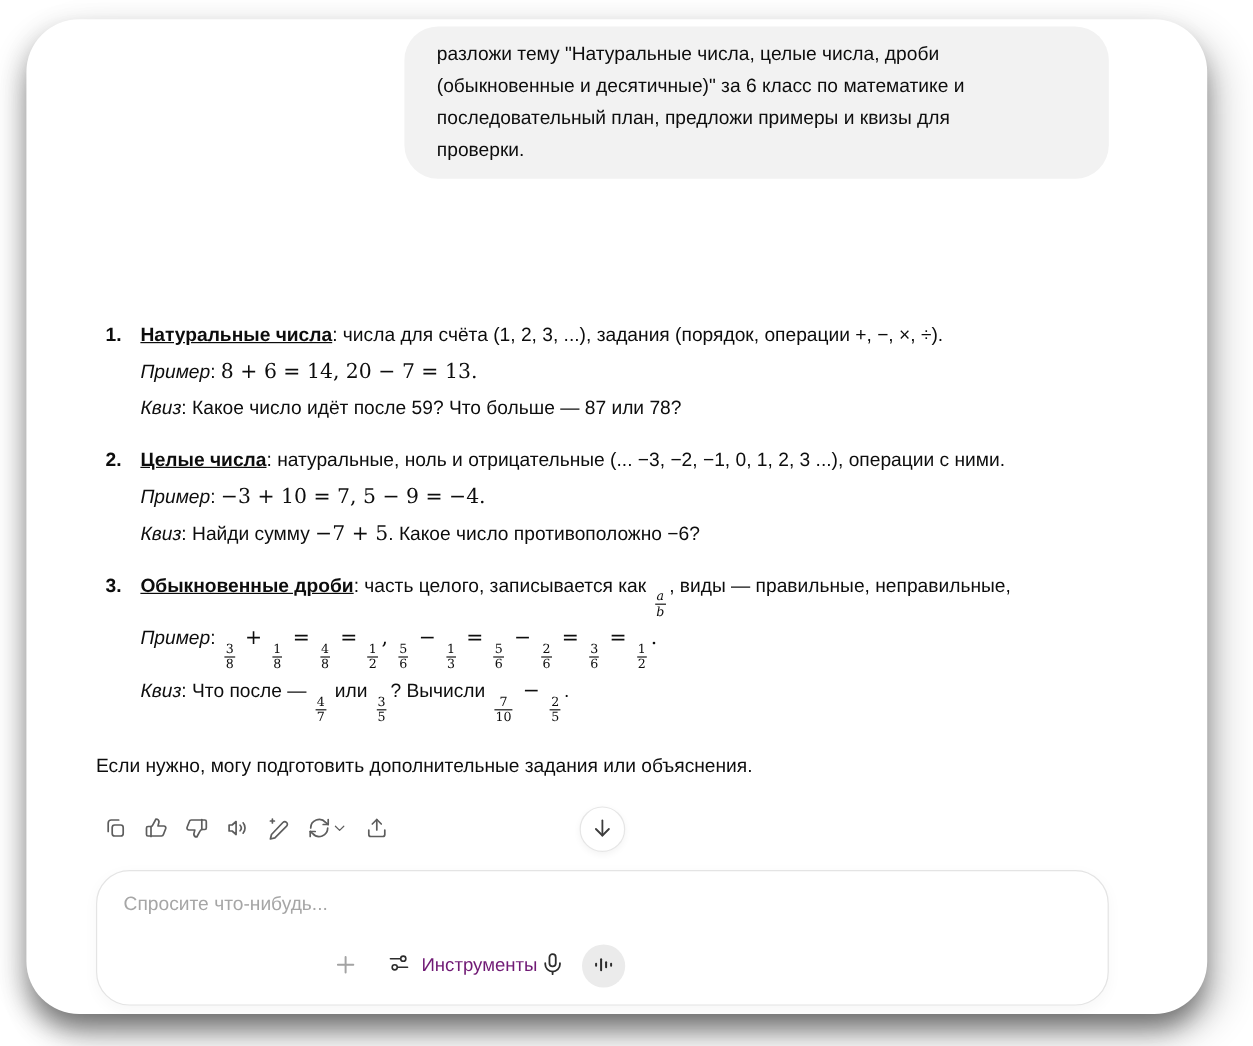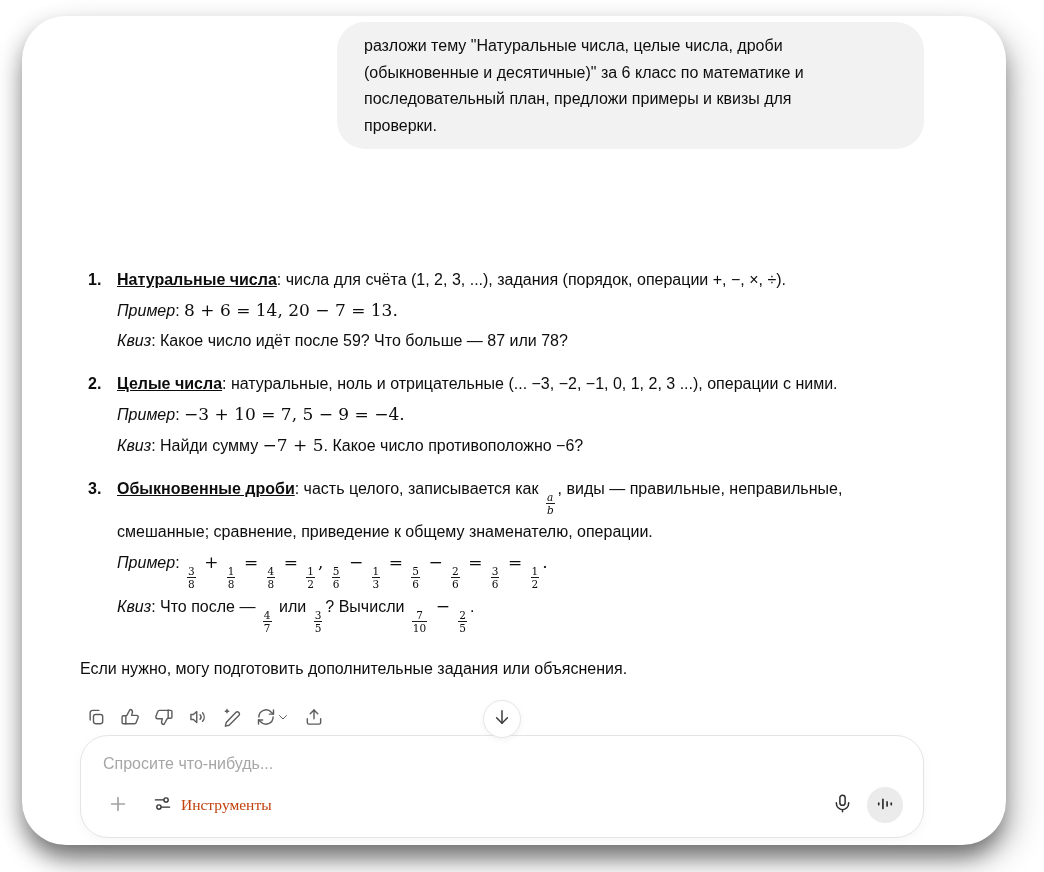--- a/index.html
+++ b/index.html
@@ -50,29 +50,29 @@
                 width:38px; height:38px; border-radius:50%; background:#fff;
                 border:1px solid #e6e6e6; box-shadow:0 2px 6px rgba(0,0,0,.05);
                 display:flex; align-items:center; justify-content:center; cursor:pointer; }
   .scroll-btn svg { stroke:#3c3c3c; fill:none; stroke-width:1.8;
                     stroke-linecap:round; stroke-linejoin:round; }
 
   
   .composer { margin-top:auto; height:113px; border:1px solid #e4e4e4;
               border-radius:28px; background:#fff;
               box-shadow:0 4px 12px rgba(0,0,0,.035);
-              display:flex; flex-direction:column; padding:17px 20px 14px 22px; }
+              display:flex; flex-direction:row; padding:17px 20px 14px 22px; }
   .composer-input { font-size:16px; color:#a6a6a6; line-height:22px; cursor:text; }
   .composer-row { margin-top:auto; display:flex; align-items:center; }
   .plus-btn { border:none; background:none; cursor:pointer; padding:2px;
               display:flex; margin-left:2px; }
   .plus-btn svg { stroke:#a3a3a3; fill:none; stroke-width:1.8; stroke-linecap:round; }
   .tools-btn { border:none; background:none; cursor:pointer; display:flex;
-               align-items:center; gap:9px; margin-left:22px; color:#c2410c;
-               font-size:15.5px; font-family:Liberation Serif, serif;justify-content:flex-end; }
+               align-items:center; gap:9px; margin-left:22px; color:#701a75;
+               font-size:15.5px; font-family:Liberation Sans, sans-serif;justify-content:flex-end; }
   .tools-btn svg { stroke:#2d2d2d; fill:none; stroke-width:1.7; stroke-linecap:round; }
   .composer-right { margin-left:auto; display:flex; align-items:center; gap:12px; }
   .mic-btn { border:none; background:none; cursor:pointer; display:flex; padding:2px; }
   .mic-btn svg { stroke:#2d2d2d; fill:none; stroke-width:1.7;
                  stroke-linecap:round; stroke-linejoin:round; }
   .voice-btn { width:36px; height:36px; border-radius:50%; background:#ebebeb;
                border:none; cursor:pointer; display:flex; align-items:center;
                justify-content:center; }
   .voice-btn svg { stroke:#2d2d2d; fill:none; stroke-width:2; stroke-linecap:round; }
 </style>
@@ -108,21 +108,21 @@
             <div class="line"><span class="tk-i">Квиз</span><span class="tk-p">: Найди сумму </span><span class="tk-m">−7 + 5</span><span class="tk-p">. Какое число противоположно −6?</span></div>
           </div>
         </div>
 
         <div class="item">
           <div class="item-num">3.</div>
           <div class="item-body">
             <div class="line"><span class="tk-b">Обыкновенные дроби</span><span class="tk-p">: часть целого, записывается как </span><span class="frac it">
                   <span class="n">a</span>
                   <span class="d">b</span>
-                </span><span class="tk-p">, виды — правильные, неправильные,</span><br><span class="tk-p">смешанные; сравнение, приведение к общему знаменателю, операции.</span></div>
+                </span><span class="tk-p">, виды — правильные, неправильные,</span><br></div>
             <div class="line"><span class="tk-i">Пример</span><span class="tk-p">: </span><span class="frac">
                   <span class="n">3</span>
                   <span class="d">8</span>
                 </span><span class="tk-m"> + </span><span class="frac">
                   <span class="n">1</span>
                   <span class="d">8</span>
                 </span><span class="tk-m"> = </span><span class="frac">
                   <span class="n">4</span>
                   <span class="d">8</span>
                 </span><span class="tk-m"> = </span><span class="frac">

